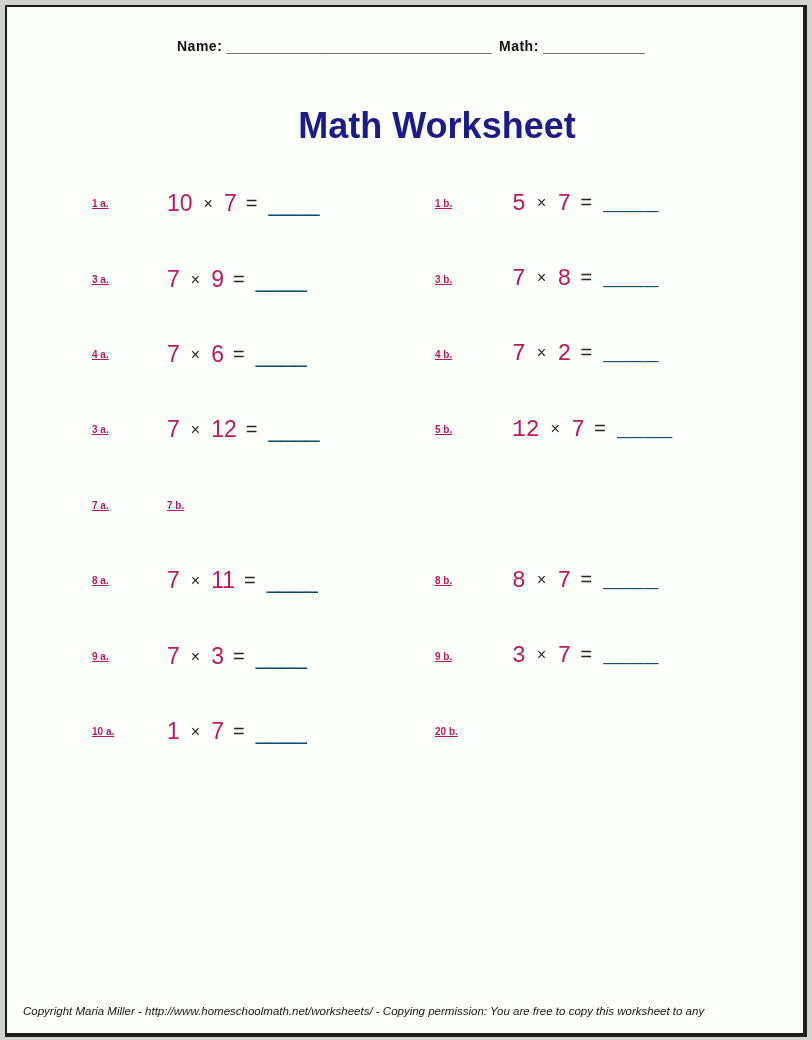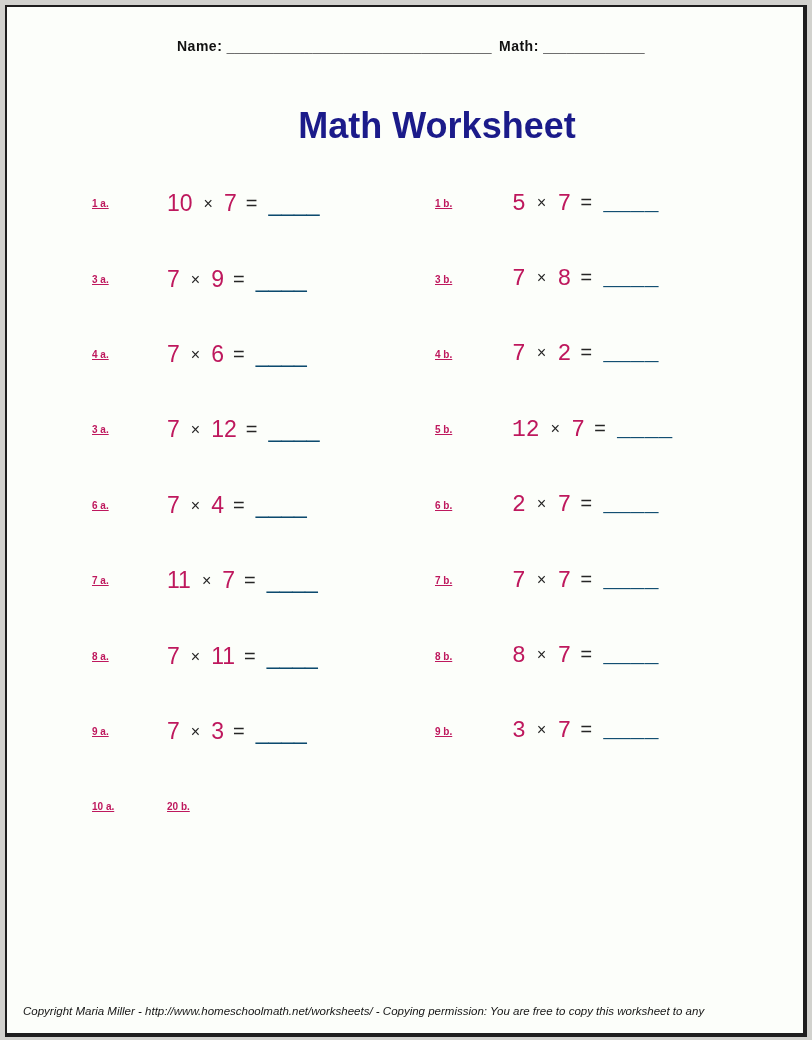--- a/index.html
+++ b/index.html
@@ -112,45 +112,38 @@
           <span class="plabel b">4 b.</span>
           <span class="expr b"><span class="factor">7</span><span class="times">×</span><span class="factor">2</span><span class="equals">=</span><span class="blank">____</span></span>
         </div>
         <div class="prow">
           <span class="plabel">3 a.</span>
           <span class="expr"><span class="factor">7</span><span class="times">×</span><span class="factor">12</span><span class="equals">=</span><span class="blank">____</span></span>
           <span class="plabel b">5 b.</span>
           <span class="expr b"><span class="factor">12</span><span class="times">×</span><span class="factor">7</span><span class="equals">=</span><span class="blank">____</span></span>
         </div>
         <div class="prow">
-          <span class="plabel">6 a.</span>
-          <span class="expr"><span class="factor">7</span><span class="times">×</span><span class="factor">4</span><span class="equals">=</span><span class="blank">____</span></span>
-          <span class="plabel b">6 b.</span>
-          <span class="expr b"><span class="factor">2</span><span class="times">×</span><span class="factor">7</span><span class="equals">=</span><span class="blank">____</span></span>
-        </div>
-        <div class="prow">
           <span class="plabel">7 a.</span>
-          <span class="expr"><span class="factor">11</span><span class="times">×</span><span class="factor">7</span><span class="equals">=</span><span class="blank">____</span></span>
           <span class="plabel b">7 b.</span>
-          <span class="expr b"><span class="factor">7</span><span class="times">×</span><span class="factor">7</span><span class="equals">=</span><span class="blank">____</span></span>
         </div>
         <div class="prow">
           <span class="plabel">8 a.</span>
           <span class="expr"><span class="factor">7</span><span class="times">×</span><span class="factor">11</span><span class="equals">=</span><span class="blank">____</span></span>
           <span class="plabel b">8 b.</span>
           <span class="expr b"><span class="factor">8</span><span class="times">×</span><span class="factor">7</span><span class="equals">=</span><span class="blank">____</span></span>
         </div>
         <div class="prow">
           <span class="plabel">9 a.</span>
           <span class="expr"><span class="factor">7</span><span class="times">×</span><span class="factor">3</span><span class="equals">=</span><span class="blank">____</span></span>
           <span class="plabel b">9 b.</span>
           <span class="expr b"><span class="factor">3</span><span class="times">×</span><span class="factor">7</span><span class="equals">=</span><span class="blank">____</span></span>
         </div>
         <div class="prow">
           <span class="plabel">10 a.</span>
+          <span class="expr"><span class="factor">1</span><span class="times">×</span><span class="factor">7</span><span class="equals">=</span><span class="blank">____</span></span>
           <span class="plabel b">20 b.</span>
         </div>
       </div>
 
     <div class="footer">
       <div>Copyright Maria Miller - http://www.homeschoolmath.net/worksheets/ - Copying permission: You are free to copy this worksheet to any</div>
     </div>
 
   </div>
 </div>

